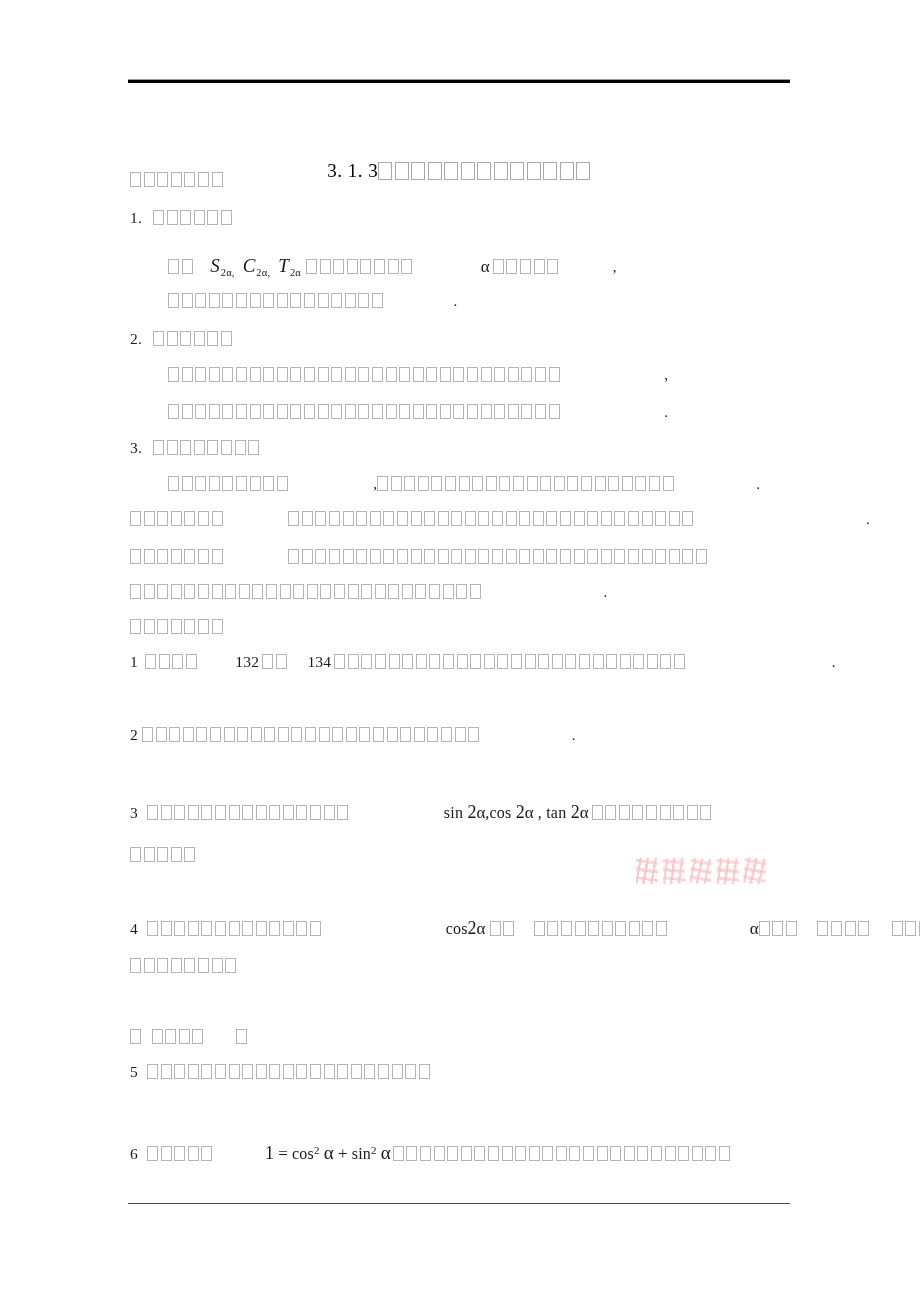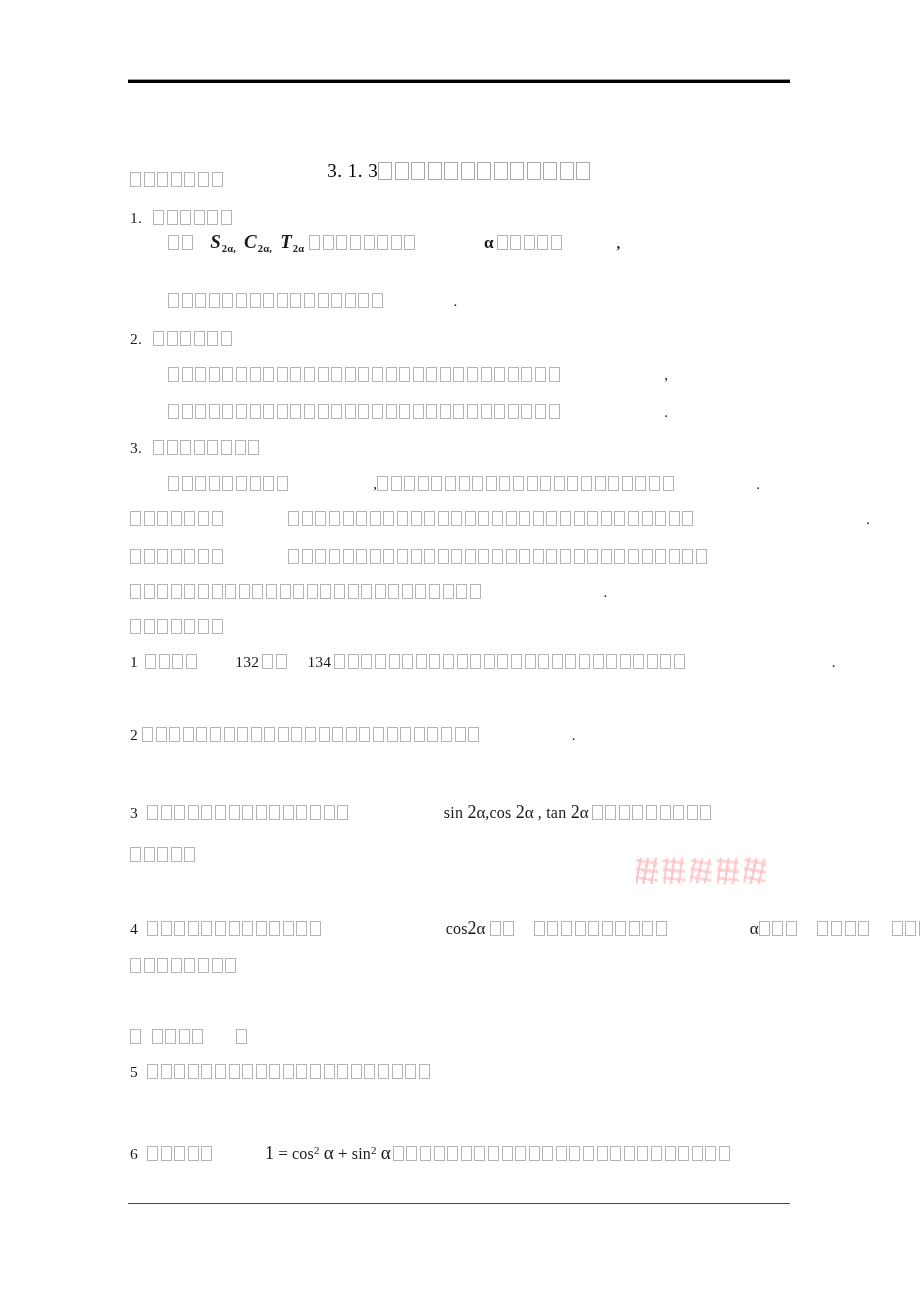--- a/index.html
+++ b/index.html
@@ -185,21 +185,21 @@
   </div>
 
   <div class="line" style="left:130px; top:172px;">
     <span class="cjk"><i></i><i></i><i></i><i></i><i></i><i></i><i></i></span>
   </div>
 
   <div class="line" style="left:130px; top:210px;">
     <span class="num">1.</span><span style="display:inline-block;width:11px"></span><span class="cjk"><i></i><i></i><i></i><i></i><i></i><i></i></span>
   </div>
 
-  <div class="line" style="left:168px; top:232px;font-weight:bold;">
+  <div class="line" style="left:168px; top:256px;">
     <span class="cjk"><i></i><i></i></span><span style="display:inline-block;width:14px"></span><span class="math"><span class="var">S</span><span class="sub">2α,</span><span style="display:inline-block;width:7px"></span><span class="var">C</span><span class="sub">2α,</span><span style="display:inline-block;width:7px"></span><span class="var">T</span><span class="sub">2α</span></span><span style="display:inline-block;width:5px"></span><span class="cjk"><i></i><i></i><i></i><i></i><i></i><i></i><i></i><i></i></span><span style="display:inline-block;width:66px"></span><span class="math alpha">α</span><span style="display:inline-block;width:3px"></span><span class="cjk"><i></i><i></i><i></i><i></i><i></i></span><span style="display:inline-block;width:52px"></span><span class="punct">,</span>
   </div>
 
   <div class="line" style="left:168px; top:293px;">
     <span class="cjk"><i></i><i></i><i></i><i></i><i></i><i></i><i></i><i></i><i></i><i></i><i></i><i></i><i></i><i></i><i></i><i></i></span><span style="display:inline-block;width:68px"></span><span class="punct">.</span>
   </div>
 
   <div class="line" style="left:130px; top:331px;">
     <span class="num">2.</span><span style="display:inline-block;width:11px"></span><span class="cjk"><i></i><i></i><i></i><i></i><i></i><i></i></span>
   </div>

